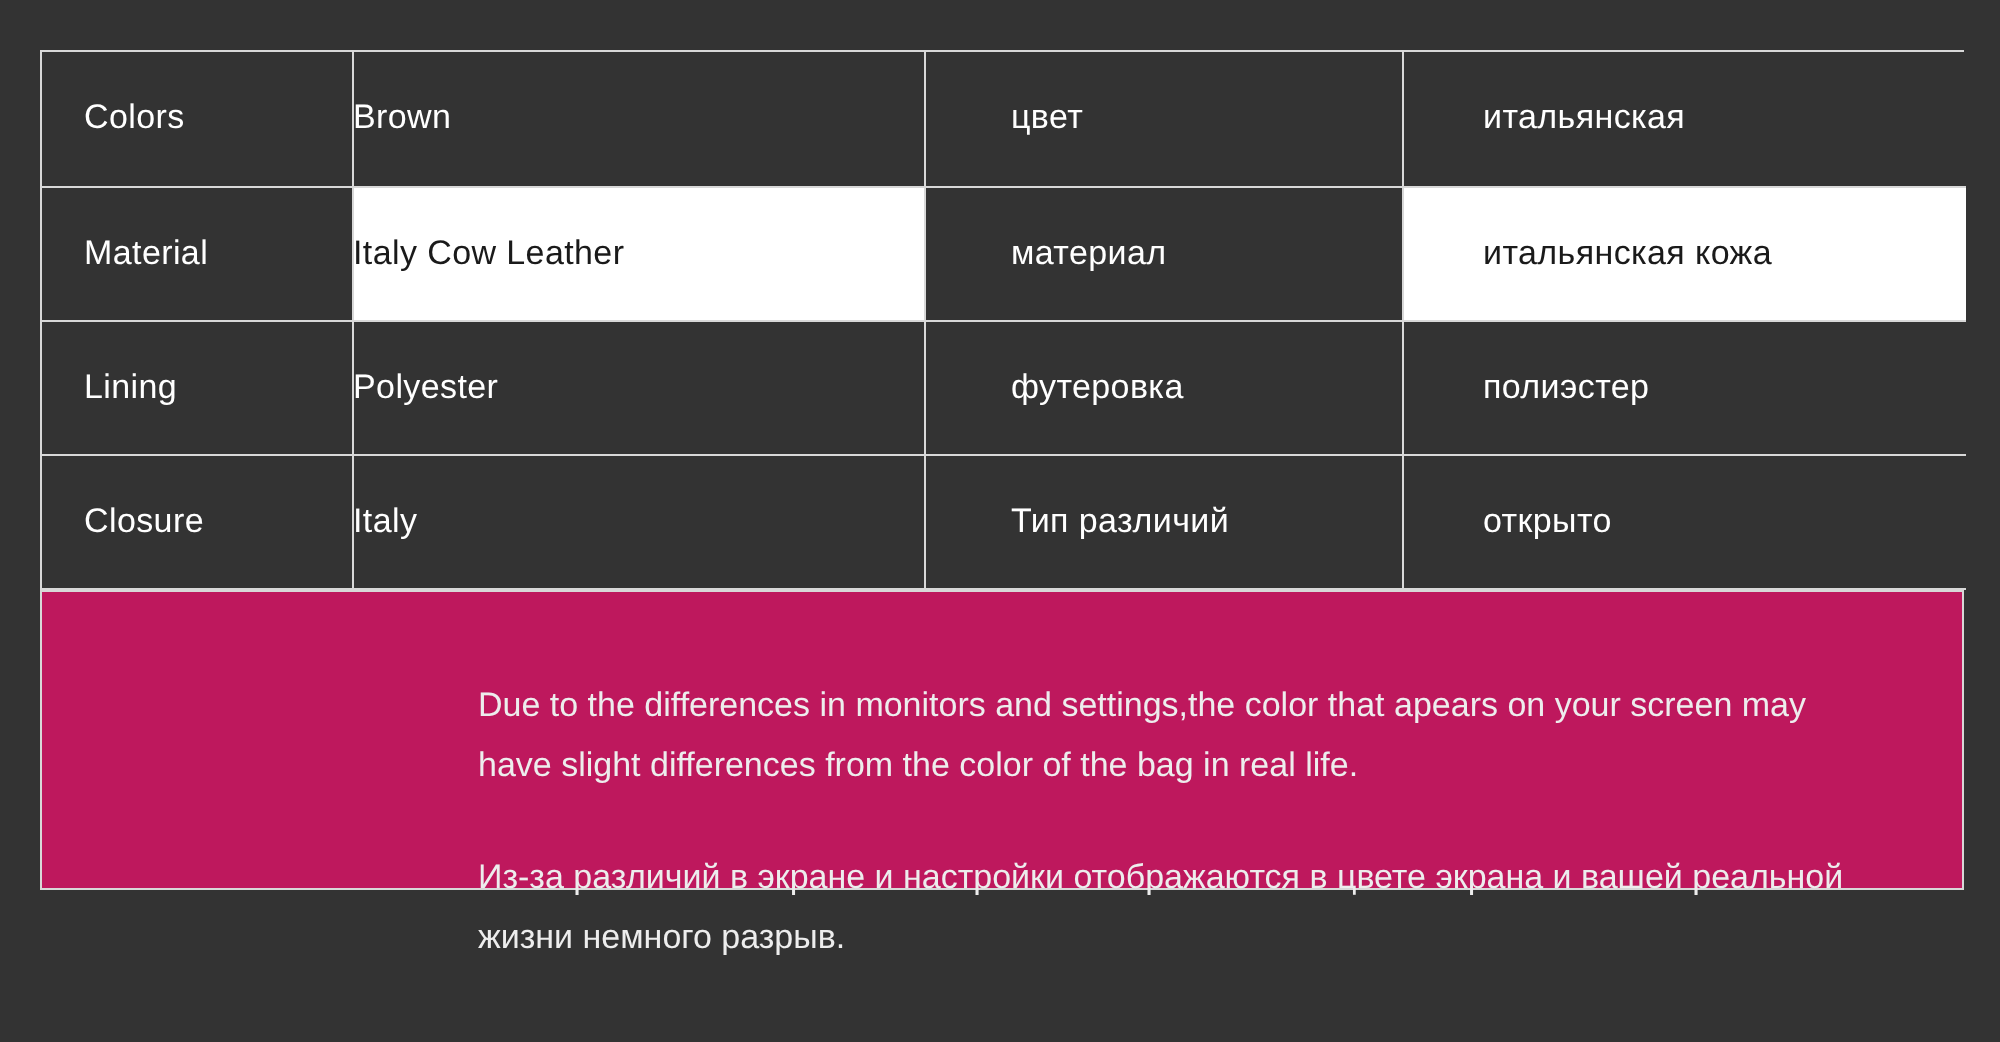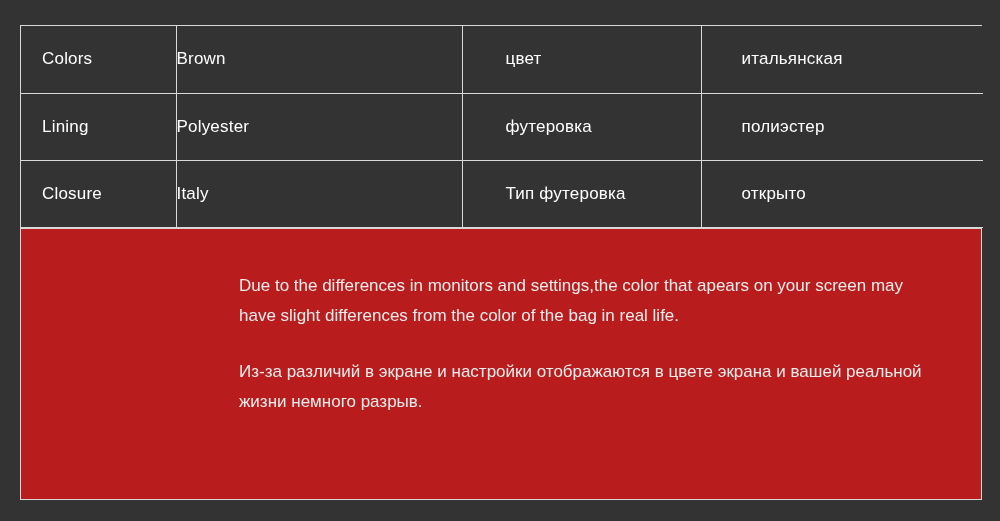--- a/index.html
+++ b/index.html
@@ -18,24 +18,24 @@
     width: 1000px;
     height: 521px;
     background: #333333;
     box-sizing: border-box;
   }
   .spec-block {
     position: absolute;
     left: 20px;
     top: 25px;
     width: 962px;
-    height: 475px;
+    height: 420px;
     border: 1px solid #d8d8d8;
     box-sizing: border-box;
-    background: #b91c1c;
+    background: #be185d;
   }
   .spec-table {
     width: 100%;
     border-collapse: collapse;
     table-layout: fixed;
   }
   .spec-table td {
     border: 1px solid #d8d8d8;
     height: 67px;
     padding: 0;
@@ -110,41 +110,55 @@
             </td>
           <td class="pad-label-ru">
               <span class="cell-inner">цвет</span>
             </td>
           <td class="pad-value-ru">
               <span class="cell-inner">итальянская</span>
             </td>
         </tr>
         <tr>
           <td class="pad-label-en">
+              <span class="cell-inner">Material</span>
+            </td>
+          <td class="pad-value-en highlight">
+              <span class="cell-inner">Italy Cow Leather</span>
+            </td>
+          <td class="pad-label-ru">
+              <span class="cell-inner">материал</span>
+            </td>
+          <td class="pad-value-ru highlight">
+              <span class="cell-inner">итальянская кожа</span>
+            </td>
+        </tr>
+        <tr>
+          <td class="pad-label-en">
               <span class="cell-inner">Lining</span>
             </td>
           <td class="pad-value-en">
               <span class="cell-inner">Polyester</span>
             </td>
           <td class="pad-label-ru">
               <span class="cell-inner">футеровка</span>
             </td>
           <td class="pad-value-ru">
               <span class="cell-inner">полиэстер</span>
             </td>
         </tr>
         <tr>
           <td class="pad-label-en">
               <span class="cell-inner">Closure</span>
             </td>
           <td class="pad-value-en">
               <span class="cell-inner">Italy</span>
             </td>
           <td class="pad-label-ru">
-              <span class="cell-inner">Тип футеровка</span>
+              <span class="cell-inner">Тип различий</span>
             </td>
           <td class="pad-value-ru">
               <span class="cell-inner">открыто</span>
             </td>
         </tr>
       </tbody>
     </table>
     <div class="notes">
       <div class="notes-wrap">
         <p class="note-para">Due to the differences in monitors and settings,the color that apears on your screen may have slight differences from the color of the bag in real life.</p>

